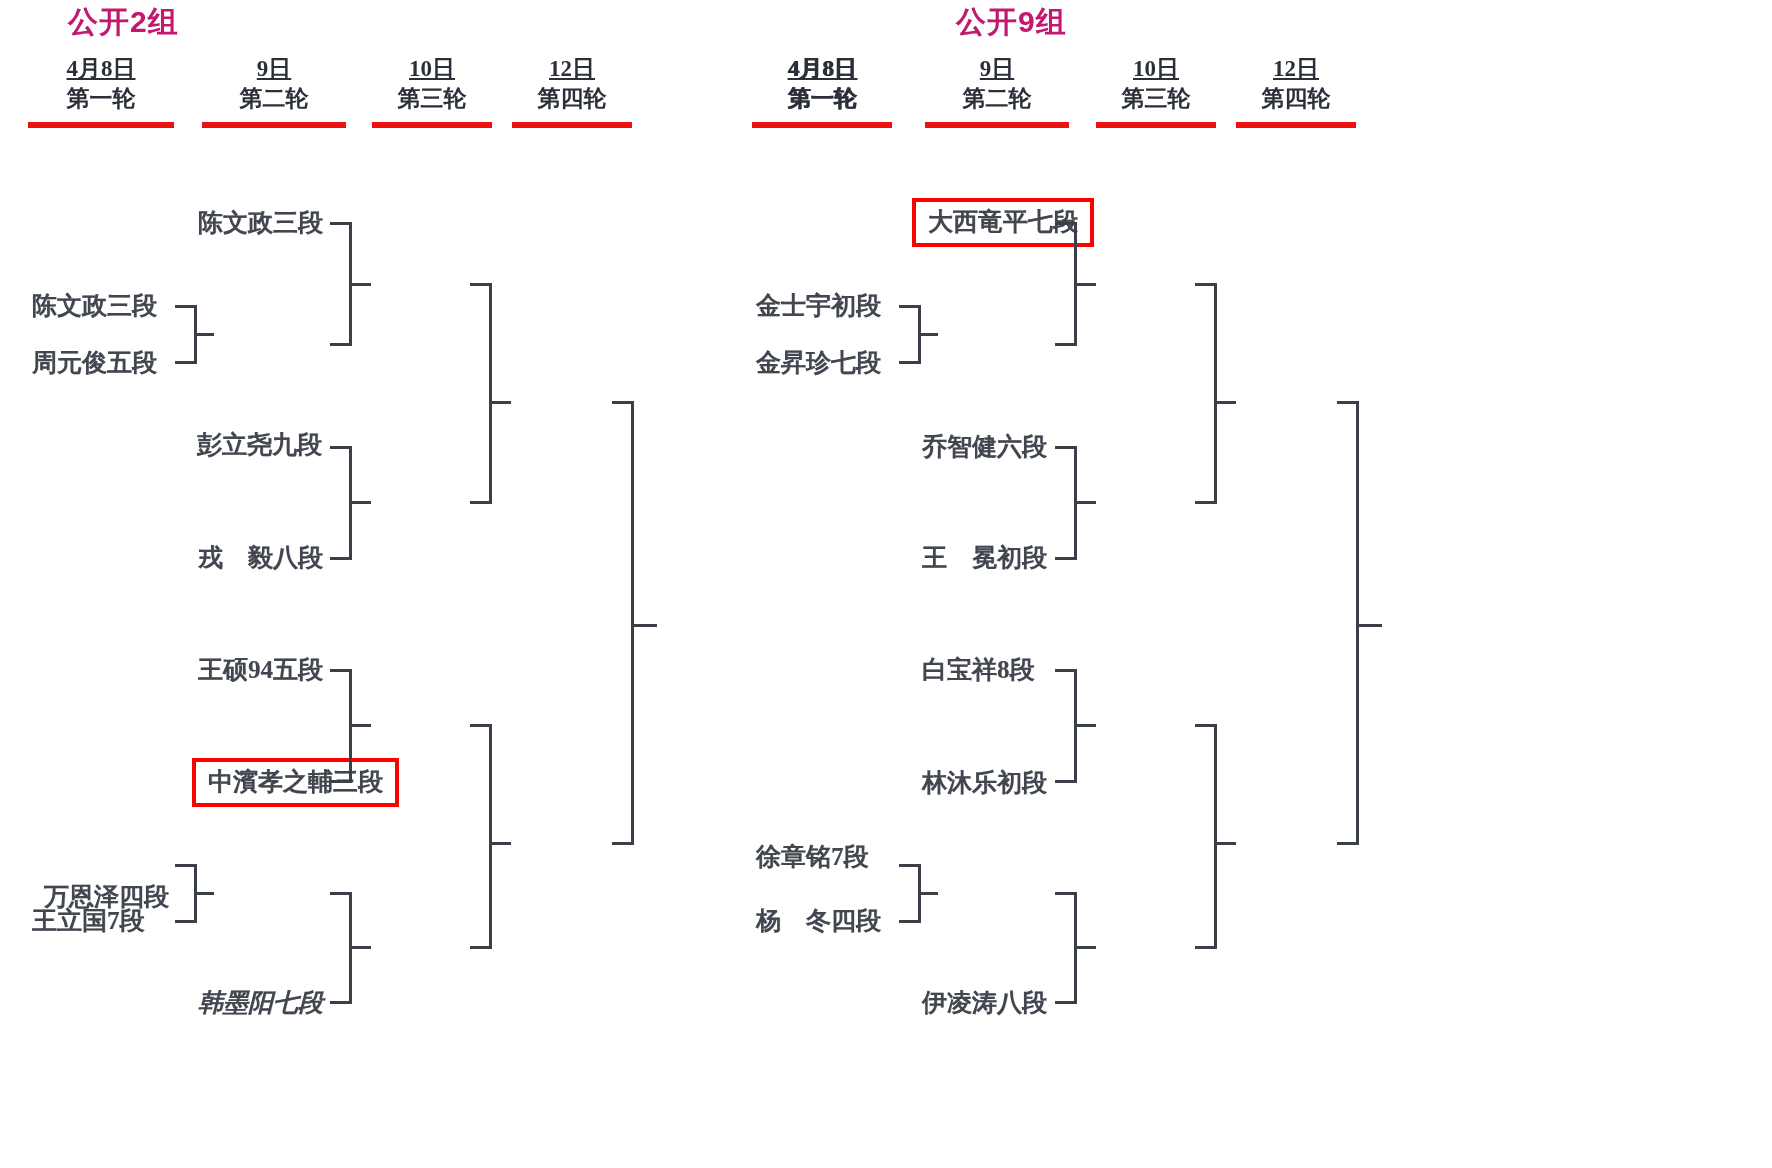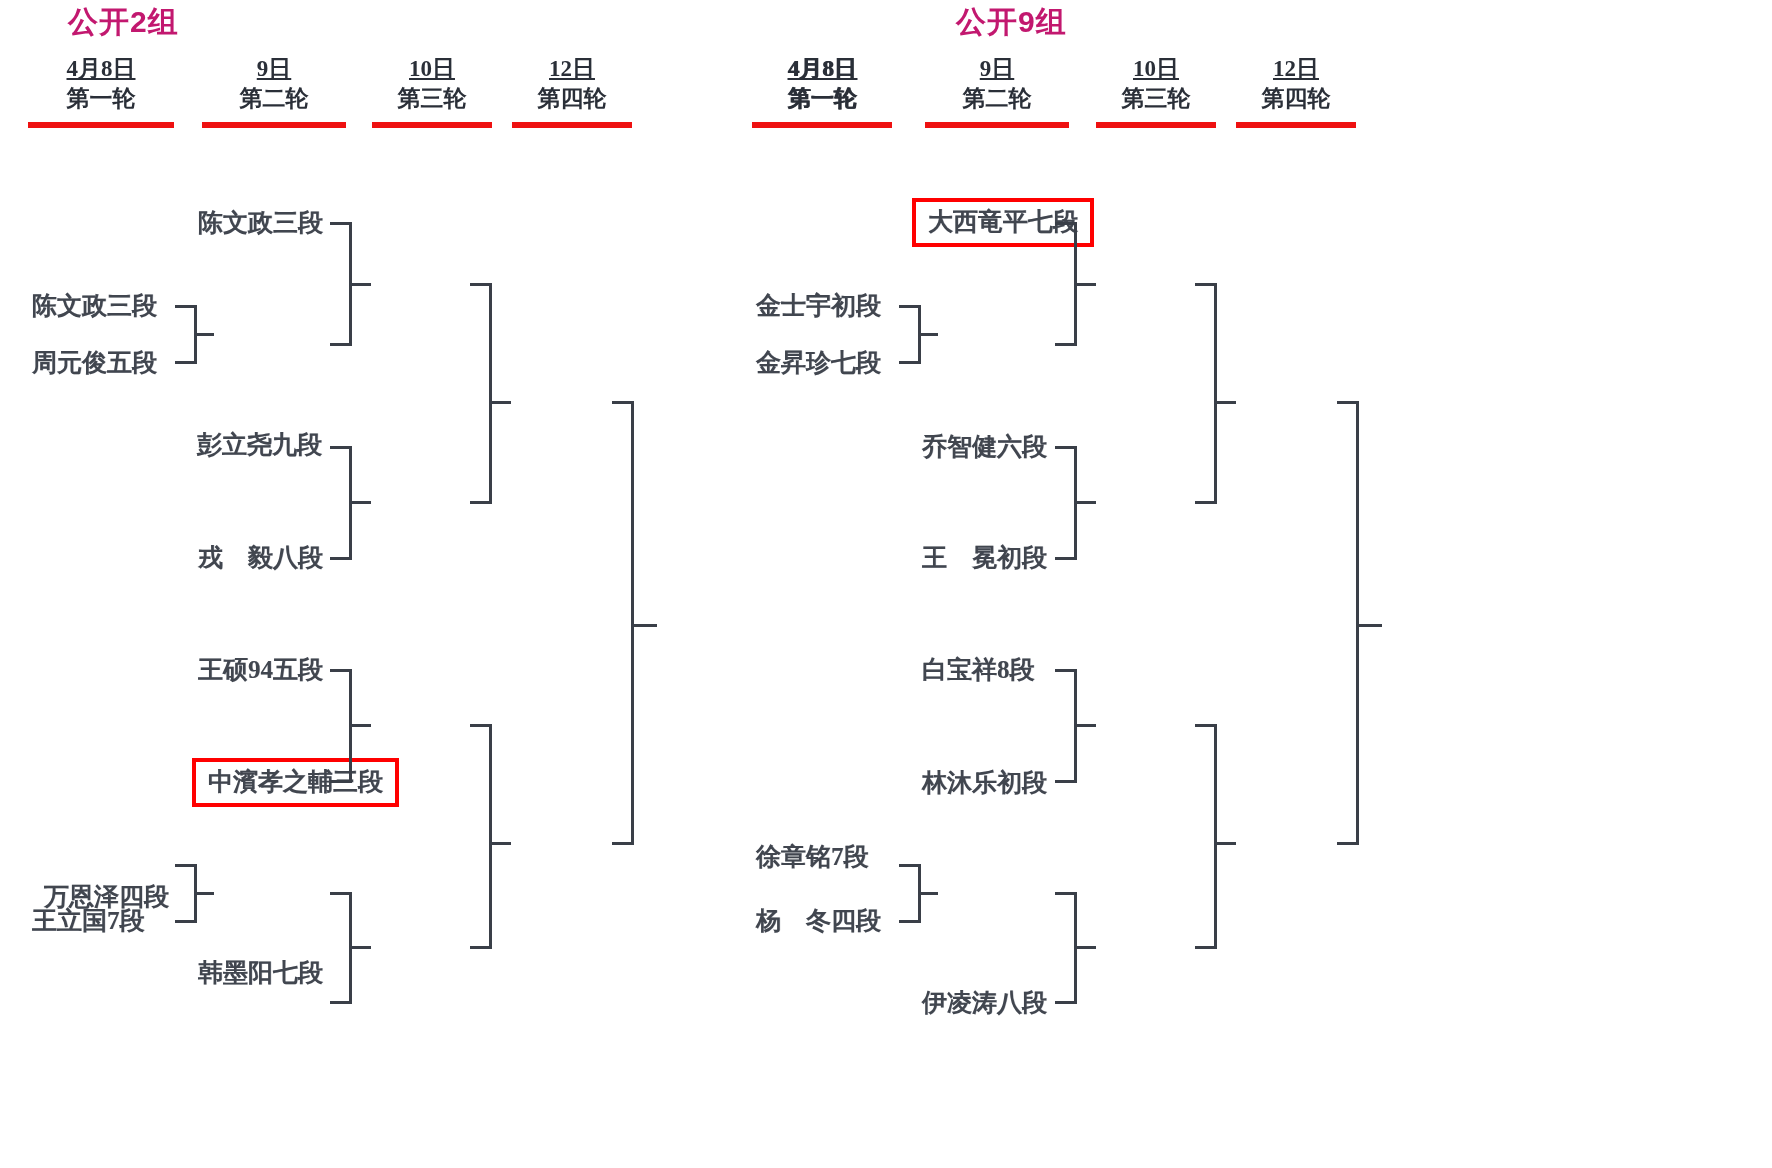--- a/index.html
+++ b/index.html
@@ -124,21 +124,21 @@
 
     <div class="player" style="left:198px; top:210px;">陈文政三段</div>
     <div class="player" style="left:32px;  top:293px;">陈文政三段</div>
     <div class="player" style="left:32px;  top:350px;">周元俊五段</div>
     <div class="player" style="left:197px; top:434px;font-family:Liberation Mono, monospace;">彭立尧九段</div>
     <div class="player" style="left:198px; top:545px;">戎　毅八段</div>
     <div class="player" style="left:198px; top:657px;">王硕94五段</div>
     <div class="player boxed" style="left:192px; top:758px;">中濱孝之輔三段</div>
     <div class="player" style="left:44px;  top:852px;margin-top:32px;">万恩泽四段</div>
     <div class="player" style="left:32px;  top:908px;">王立国7段</div>
-    <div class="player" style="left:198px; top:960px;">韩墨阳七段</div>
+    <div class="player" style="left:198px; top:990px;font-style:italic;">韩墨阳七段</div>
 
     <div class="seg h" style="left:175px; top:305px; width:22px;"></div>
     <div class="seg v" style="left:194px; top:305px; height:58px;"></div>
     <div class="seg h" style="left:175px; top:361px; width:22px;"></div>
     <div class="seg h" style="left:194px; top:333px; width:20px;"></div>
 
     <div class="seg h" style="left:175px; top:864px; width:22px;"></div>
     <div class="seg v" style="left:194px; top:864px; height:58px;"></div>
     <div class="seg h" style="left:175px; top:920px; width:22px;"></div>
     <div class="seg h" style="left:194px; top:892px; width:20px;"></div>

